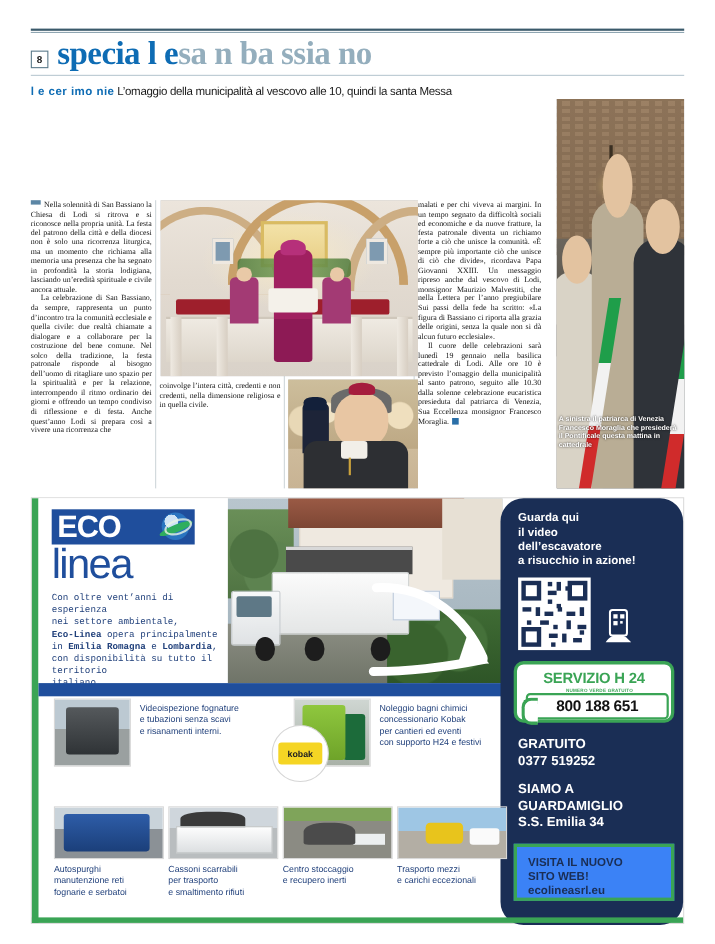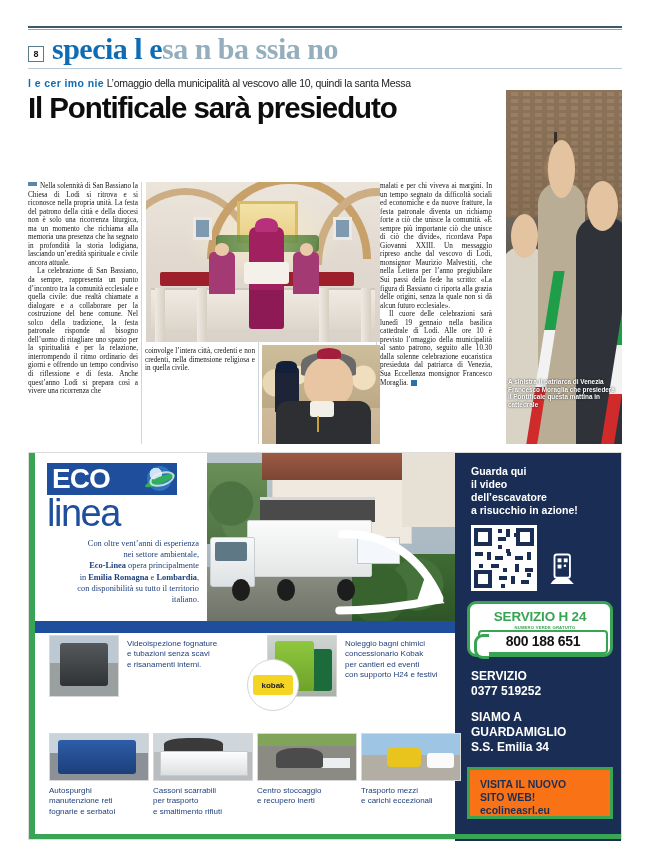--- a/index.html
+++ b/index.html
@@ -190,22 +190,22 @@
   .globe { position:absolute; right:5px; top:3px; width:25px; height:25px; border-radius:50%;
     background:radial-gradient(circle at 35% 32%, #cfe3f5 0 26%, #2a74c0 27% 100%); }
   .globe:before { content:""; position:absolute; left:-3px; top:44%; width:32px; height:7px;
     background:#2fae5e; border-radius:50%; transform:rotate(-22deg); }
   .globe:after { content:""; position:absolute; left:2px; top:22%; width:22px; height:10px;
     border:2px solid #e9f3e4; border-radius:50%; transform:rotate(-18deg); opacity:.8; }
   .linea-text { position:absolute; left:12px; top:40px;
     font-family:"Liberation Sans", sans-serif; font-weight:400; font-size:38px;
     line-height:40px; color:#1f4e9c; letter-spacing:-1.5px; }
   .ad-blurb { position:absolute; left:12px; top:85px; width:152px;
-    font-family:Liberation Serif, serif; font-size:8.4px; line-height:11.2px;
-    color:#1f3f7a;text-align:right; }
+    font-family:Liberation Mono, monospace; font-size:8.4px; line-height:11.2px;
+    color:#1f3f7a; }
   .ad-blurb b { font-weight:700; }
 
   .ad-truck { position:absolute; left:178px; top:0; width:250px; height:168px; overflow:hidden; }
   .tk-sky { position:absolute; inset:0; background:linear-gradient(#b9c6ce,#9fb0ba); }
   .tk-house { position:absolute; left:26%; top:2%; width:56%; height:52%;
     background:#efe9e0; border:1px solid #ded6ca; }
   .tk-roof { position:absolute; left:22%; top:0%; width:64%; height:16%;
     background:linear-gradient(#9a5a45,#7d4634); }
   .tk-house2 { position:absolute; right:0; top:0; width:22%; height:44%;
     background:#e7e0d4; }
@@ -227,21 +227,21 @@
     background:linear-gradient(#f7f8f9,#dfe2e4); border:1px solid #c8cdd0; border-radius:3px 2px 2px 3px; }
   .tk-wind { position:absolute; left:3%; top:53%; width:13%; height:11%;
     background:#5e7886; border-radius:2px; }
   .tk-rack { position:absolute; left:21%; top:26%; width:46%; height:15%;
     background:#4a4a4a; border-top:3px solid #d8d8d8; }
   .tk-wheel { position:absolute; bottom:12%; width:7%; height:13%;
     background:#1d1d1d; border-radius:50%; }
   .tk-arrow { position:absolute; left:48%; top:44%; width:52%; height:54%; }
 
   .ad-qr-panel { position:absolute; right:0; top:0; width:166px; height:388px;
-    background:#1a2e55; }
+    background:#1a2e55;border-radius:21px; }
   .qr-head { position:absolute; left:16px; top:12px; width:140px;
     font-family:"Liberation Sans", sans-serif; font-weight:700; font-size:10.5px;
     line-height:13px; color:#ffffff; }
   .qr-box { position:absolute; left:16px; top:72px; width:66px; height:66px;
     background:#fff; }
   .qr-box .qc { position:absolute; background:#1a2e55; }
   .qr-corner { position:absolute; width:18px; height:18px; border:4px solid #1a2e55; }
   .qr-phone { position:absolute; left:92px; top:100px; width:32px; height:34px; }
   .svc-box { position:absolute; left:12px; top:148px; width:146px; height:56px;
     background:#fff; border:3px solid #3aa455; border-radius:9px; }
@@ -257,21 +257,21 @@
     background:#fff; font-family:"Liberation Sans", sans-serif; font-size:4.2px;
     font-weight:700; color:#3aa455; letter-spacing:.2px; }
   .svc-num { position:absolute; top:3px; left:0; width:100%; text-align:center;
     font-family:"Liberation Sans", sans-serif; font-weight:700; font-size:14px;
     color:#121212; letter-spacing:-0.3px; }
   .contact { position:absolute; left:16px; top:216px; width:140px;
     font-family:"Liberation Sans", sans-serif; font-weight:700; font-size:12px;
     line-height:15px; color:#fff; }
   .contact .gap { display:block; height:11px; }
   .web-box { position:absolute; left:12px; top:314px; width:146px; height:52px;
-    background:#f97316; border:3px solid #3aa455; }
+    background:#3b82f6; border:3px solid #3aa455; }
   .web-text { position:absolute; left:10px; top:8px; width:128px;
     font-family:"Liberation Sans", sans-serif; font-weight:700; font-size:10.5px;
     line-height:13px; color:#1a2e55; }
 
   .ad-band { position:absolute; left:6px; top:168px; width:422px; height:12px; background:#1f4e9c; }
 
   .svc-row { position:absolute; left:6px; top:182px; width:422px; height:84px; }
   .svc-item { position:absolute; top:0; height:84px; }
   .svc-img { position:absolute; left:0; top:0; width:70px; height:62px;
     border:1px solid #d8d8d8; overflow:hidden; }
@@ -335,21 +335,20 @@
     </div>
     <div class="mast-rule-bot"></div>
   </div>
 
   <div class="kicker">
     <b>l e cer imo nie</b>
     <span>L’omaggio della municipalità al vescovo alle 10, quindi la santa Messa</span>
   </div>
 
   <div class="headline">
-    <div>Il Pontificale sarà presieduto</div>
   </div>
 
   <div class="cols">
     <div class="col-sep" style="left:113px"></div>
     <div class="col-sep" style="left:230px"></div>
     <div class="col-sep" style="left:348px"></div>
 
     <div class="col col-1">
       <p class="first"><span class="sq-open"></span><span>Nella solennità di San Bassiano la Chiesa di Lodi si ritrova e si riconosce nella propria unità. La festa del patrono della città e della diocesi non è solo una ricorrenza liturgica, ma un momento che richiama alla memoria una presenza che ha segnato in profondità la storia lodigiana, lasciando un’eredità spirituale e civile ancora attuale.</span></p>
       <p><span>La celebrazione di San Bassiano, da sempre, rappresenta un punto d’incontro tra la comunità ecclesiale e quella civile: due realtà chiamate a dialogare e a collaborare per la costruzione del bene comune. Nel solco della tradizione, la festa patronale risponde al bisogno dell’uomo di ritagliare uno spazio per la spiritualità e per la relazione, interrompendo il ritmo ordinario dei giorni e offrendo un tempo condiviso di riflessione e di festa. Anche quest’anno Lodi si prepara così a vivere una ricorrenza che</span></p>
@@ -513,21 +512,21 @@
       <div class="svc-box">
         <div class="svc-title">SERVIZIO H 24</div>
         <div class="svc-num-wrap">
           <div class="svc-green-frame"></div>
           <div class="svc-small">NUMERO VERDE GRATUITO</div>
           <div class="svc-num">800 188 651</div>
         </div>
       </div>
 
       <div class="contact">
-        <div>SERVIZIO</div>
+        <div>GRATUITO</div>
         <div>0377 519252</div>
         <span class="gap"></span>
         <div>SIAMO A</div>
         <div>GUARDAMIGLIO</div>
         <div>S.S. Emilia 34</div>
       </div>
 
       <div class="web-box">
         <div class="web-text">
           <div>VISITA IL NUOVO</div>

